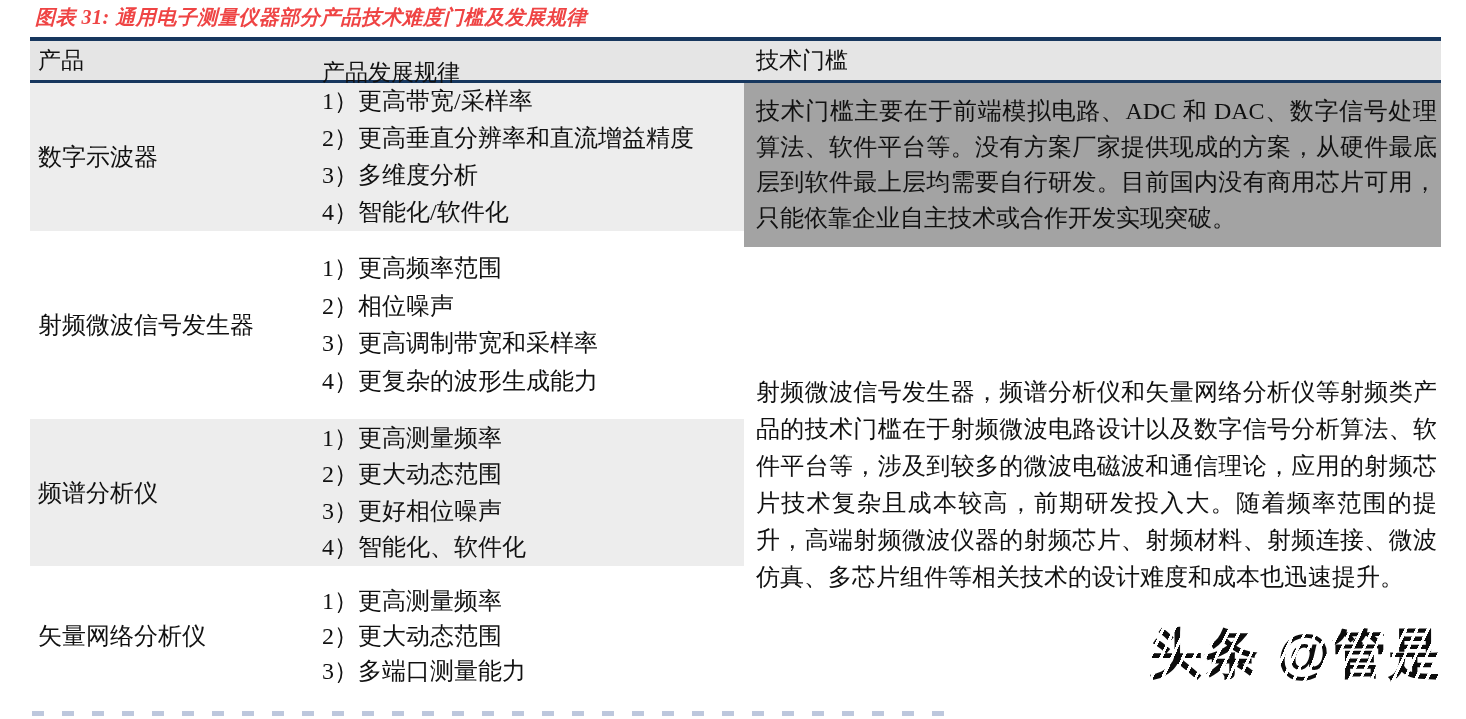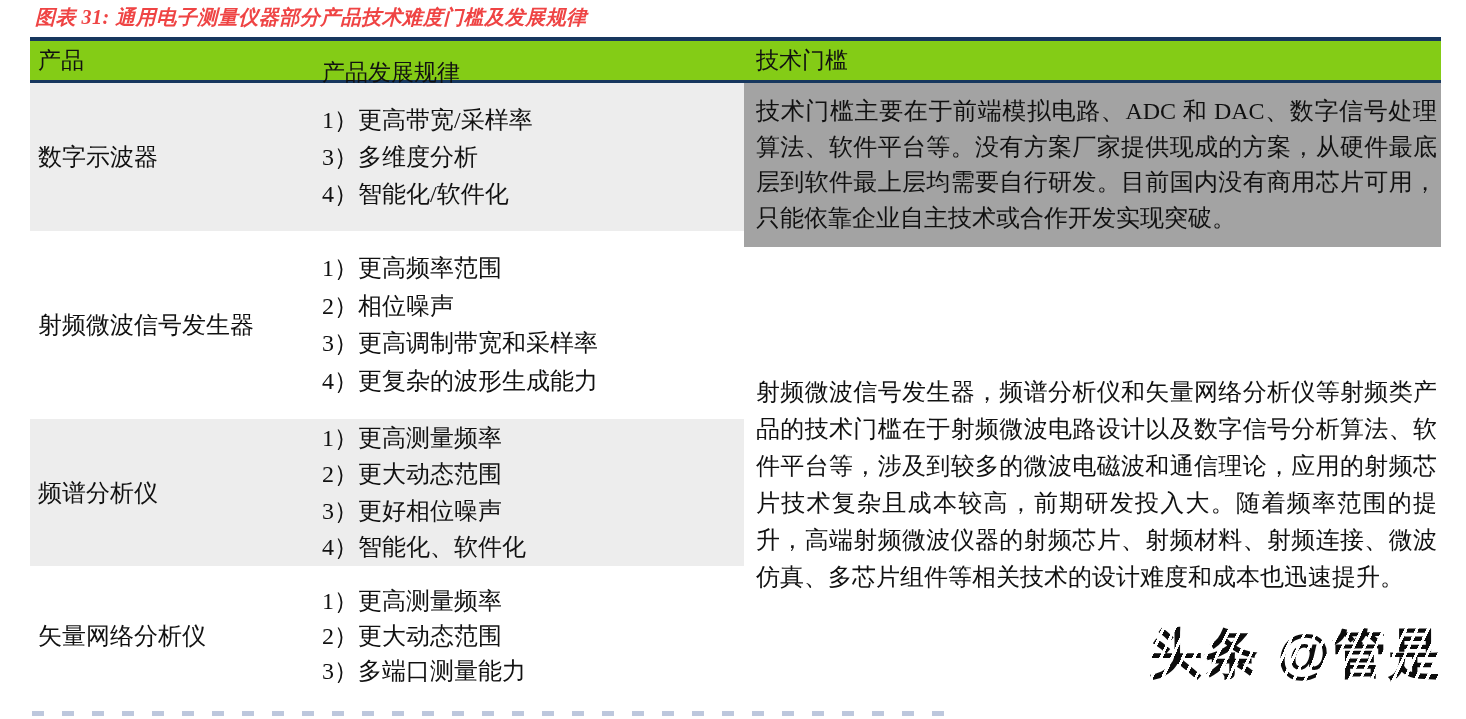--- a/index.html
+++ b/index.html
@@ -19,21 +19,21 @@
   }
   .tbl{
     position:absolute;left:30px;top:37px;width:1411px;
     border-top:4px solid #17375E;
     border-bottom:4px solid #17375E;
     box-sizing:border-box;
   }
   .tbl-header{
     display:flex;height:39px;align-items:center;
     border-bottom:3px solid #17375E;
-    background:#84cc16;font-size:23px;
+    background:#e5e5e5;font-size:23px;
   }
   .hc{box-sizing:border-box;white-space:nowrap;}
   .hc1{width:290px;padding-left:8px;}
   .hc2{width:424px;padding-left:2px;margin-top:24px;}
   .hc3{width:697px;padding-left:12px;}
   .tbl-body{display:flex;}
   .left-cols{width:714px;}
   .right-col{width:697px;}
   .body-row{display:flex;box-sizing:border-box;}
   .row-gray{background:#EDEDED;}
@@ -103,20 +103,21 @@
     </div>
 
     <div class="tbl-body">
 
       <div class="left-cols">
 
         <div class="body-row r1 row-gray">
           <div class="product-cell">数字示波器</div>
           <div class="rules-cell">
             <div>1）更高带宽/采样率</div>
+            <div>2）更高垂直分辨率和直流增益精度</div>
             <div>3）多维度分析</div>
             <div>4）智能化/软件化</div>
           </div>
         </div>
 
         <div class="body-row r2">
           <div class="product-cell">射频微波信号发生器</div>
           <div class="rules-cell">
             <div>1）更高频率范围</div>
             <div>2）相位噪声</div>

